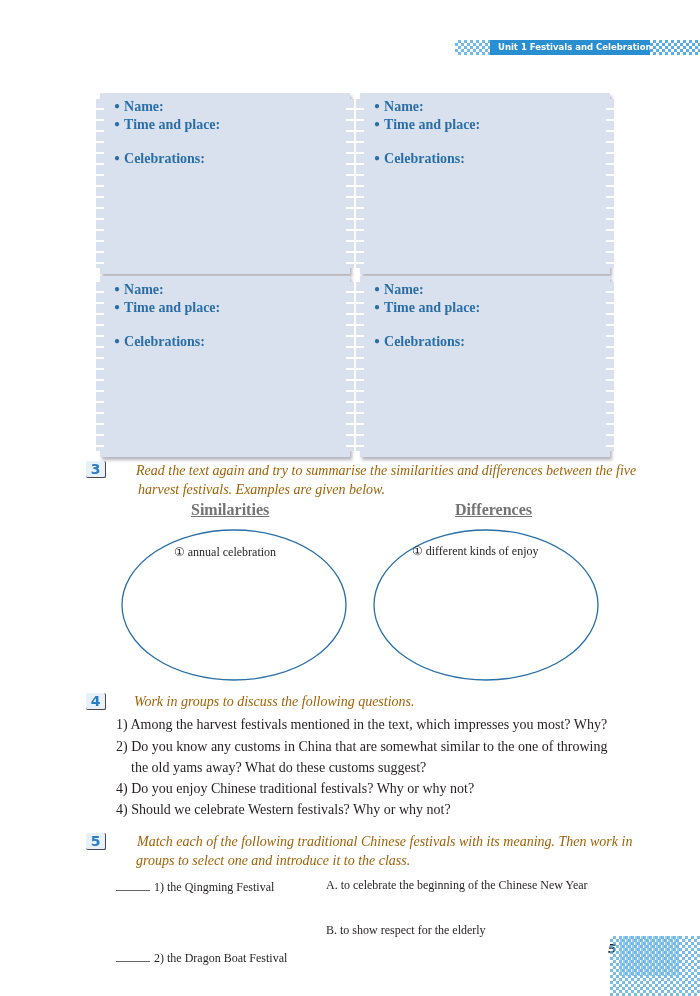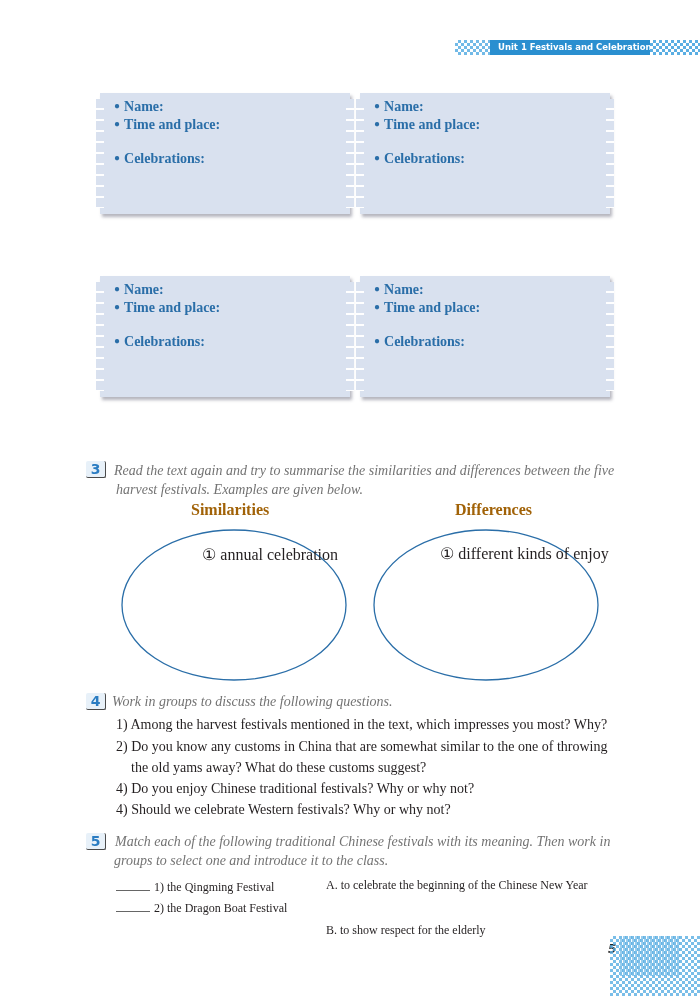--- a/index.html
+++ b/index.html
@@ -13,38 +13,38 @@
   .checker { position:absolute; background-image:
       linear-gradient(45deg,#5aaee3 25%,transparent 25%,transparent 75%,#5aaee3 75%),
       linear-gradient(45deg,#5aaee3 25%,transparent 25%,transparent 75%,#5aaee3 75%);
       background-size:6px 6px; background-position:0 0,3px 3px; }
   .checker.left { top:40px; left:455px; width:35px; height:15px; opacity:.85; }
   .checker.right { top:40px; left:650px; width:50px; height:15px; }
   .checker.foot { bottom:0; right:0; width:90px; height:60px; opacity:.8; }
   .checker.foot2 { bottom:20px; right:20px; width:60px; height:40px; opacity:.6; }
 
   
-  .card { position:absolute; width:250px; height:121px; background:#d9e1ef;
+  .card { position:absolute; width:250px; height:181px; background:#d9e1ef;
           box-shadow:2px 3px 3px rgba(90,90,110,.45); }
   .card::before, .card::after { content:""; position:absolute; top:6px; bottom:6px; width:8px;
           background:repeating-linear-gradient(180deg,#d9e1ef 0 9px,#ffffff 9px 11px); }
   .card::before { left:-4px; } .card::after { right:-4px; }
   .card .field { position:absolute; left:14px; font-weight:bold; font-size:14px; color:#2a6ea8; }
   .card .field .dot { font-size:10px; vertical-align:2px; margin-right:4px; }
   .f-name { top:6px; } .f-time { top:24px; } .f-cel { top:58px; }
 
   
   .num-badge { position:absolute; width:19px; height:16px; border:1.5px solid #4a4a4a; border-left:none; border-top:none;
                border-radius:2px; background:#e8f1f9; color:#2a7cc2; font-family:"DejaVu Sans",sans-serif;
                font-weight:bold; font-size:14px; line-height:16px; text-align:center; }
-  .instr { position:absolute; font-style:italic; font-size:14px; line-height:19px; color:#737373; }
+  .instr { position:absolute; font-style:italic; font-size:14px; line-height:19px; color:#a16207;margin-left:22px; }
 
-  .col-head { position:absolute; font-weight:bold; font-size:16px; color:#a16207; }
+  .col-head { position:absolute; font-weight:bold; font-size:16px; color:#737373;text-decoration:underline; }
   .ellipse-wrap { position:absolute; }
-  .ellipse-text { position:absolute; font-size:16px; white-space:nowrap;margin-left:28px; }
+  .ellipse-text { position:absolute; font-size:12px; white-space:nowrap; }
 
   .q-line { position:absolute; left:116px; font-size:14px; white-space:nowrap; }
   .m-line { position:absolute; font-size:12px; white-space:nowrap; }
   .blank { display:inline-block; width:34px; border-bottom:1px solid #666; margin-right:4px; height:12px; vertical-align:baseline; }
 
   .page-num { position:absolute; top:942px; left:608px; font-family:"DejaVu Sans",sans-serif;
               font-style:italic; font-weight:bold; font-size:12px; color:#222; }
 </style>
 </head>
 <body>
@@ -99,20 +99,20 @@
 <div class="q-line" style="top:802px;">4) Should we celebrate Western festivals? Why or why not?</div>
 
 <div class="num-badge" style="left:86px;top:833px;">5</div>
 <div class="instr" style="left:115px;top:832px;font-style:italic;">Match each of the following traditional Chinese festivals with its meaning. Then work in</div>
 <div class="instr" style="left:114px;top:851px;">groups to select one and introduce it to the class.</div>
 
 <div class="m-line" style="left:116px;top:878px;">
   <span class="blank"></span><span>1) the Qingming Festival</span>
 </div>
 <div class="m-line" style="left:326px;top:878px;">A. to celebrate the beginning of the Chinese New Year</div>
-<div class="m-line" style="left:116px;top:899px;">
+<div class="m-line" style="left:116px;top:949px;">
   <span class="blank"></span><span>2) the Dragon Boat Festival</span>
 </div>
 <div class="m-line" style="left:326px;top:899px;margin-top:24px;">B. to show respect for the elderly</div>
 
 <div class="page-num">5</div>
 <div class="checker foot"></div>
 <div class="checker foot2"></div>
 
 </body></html>

